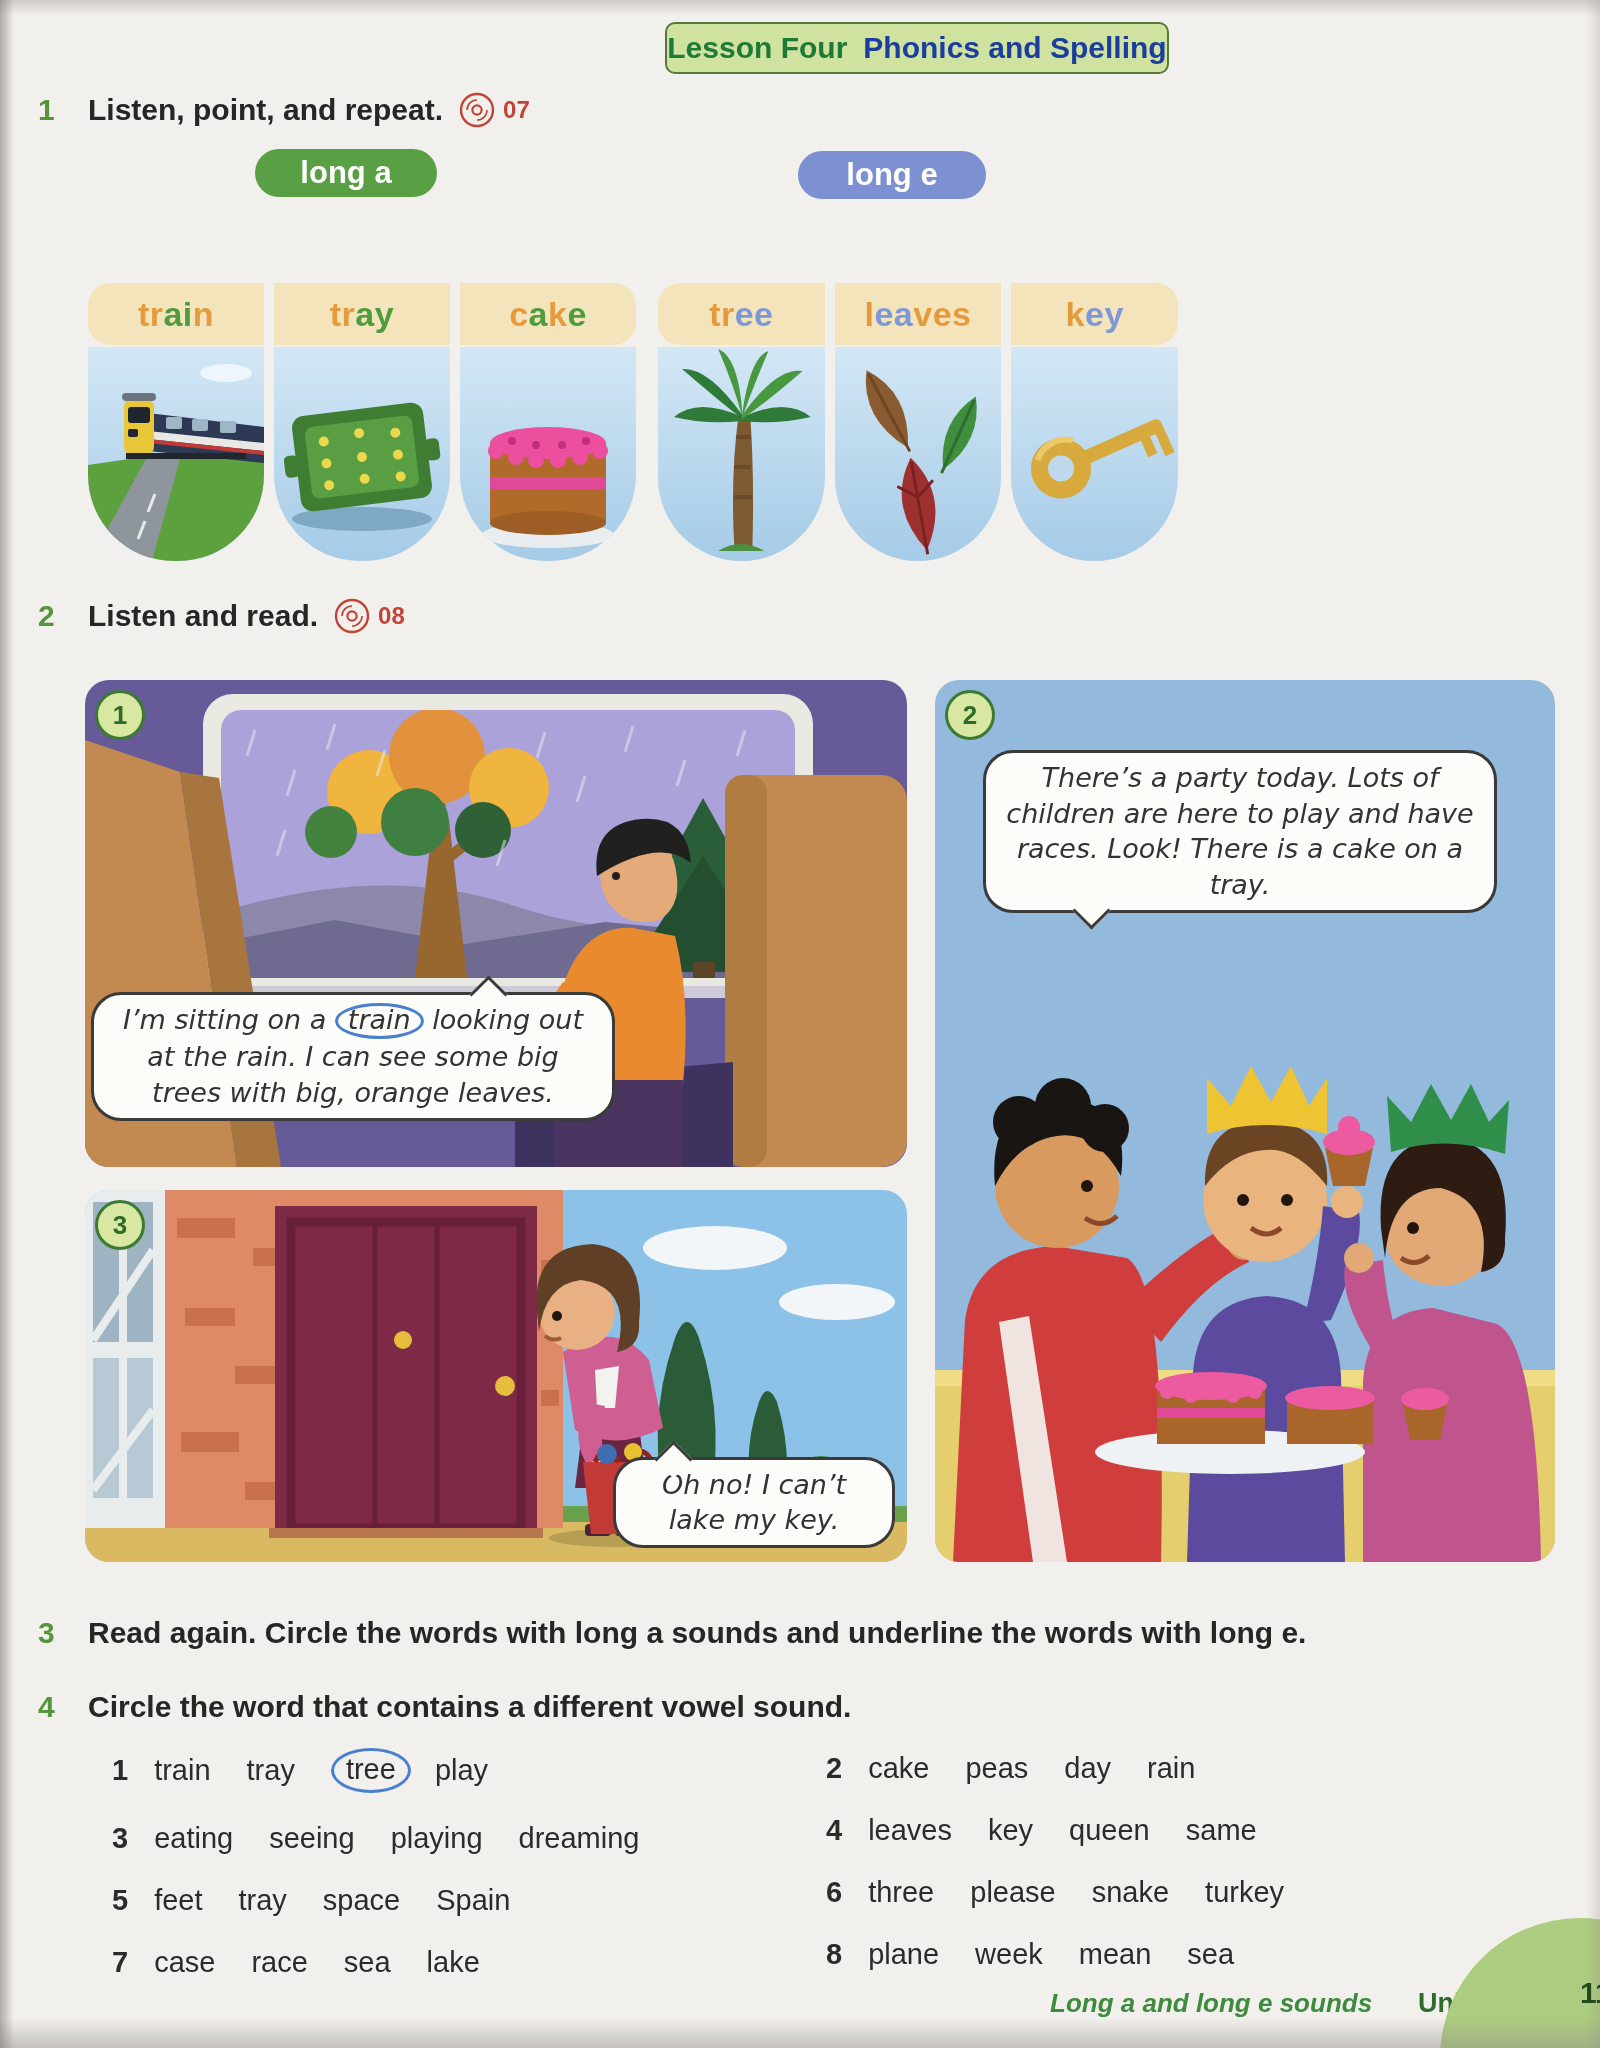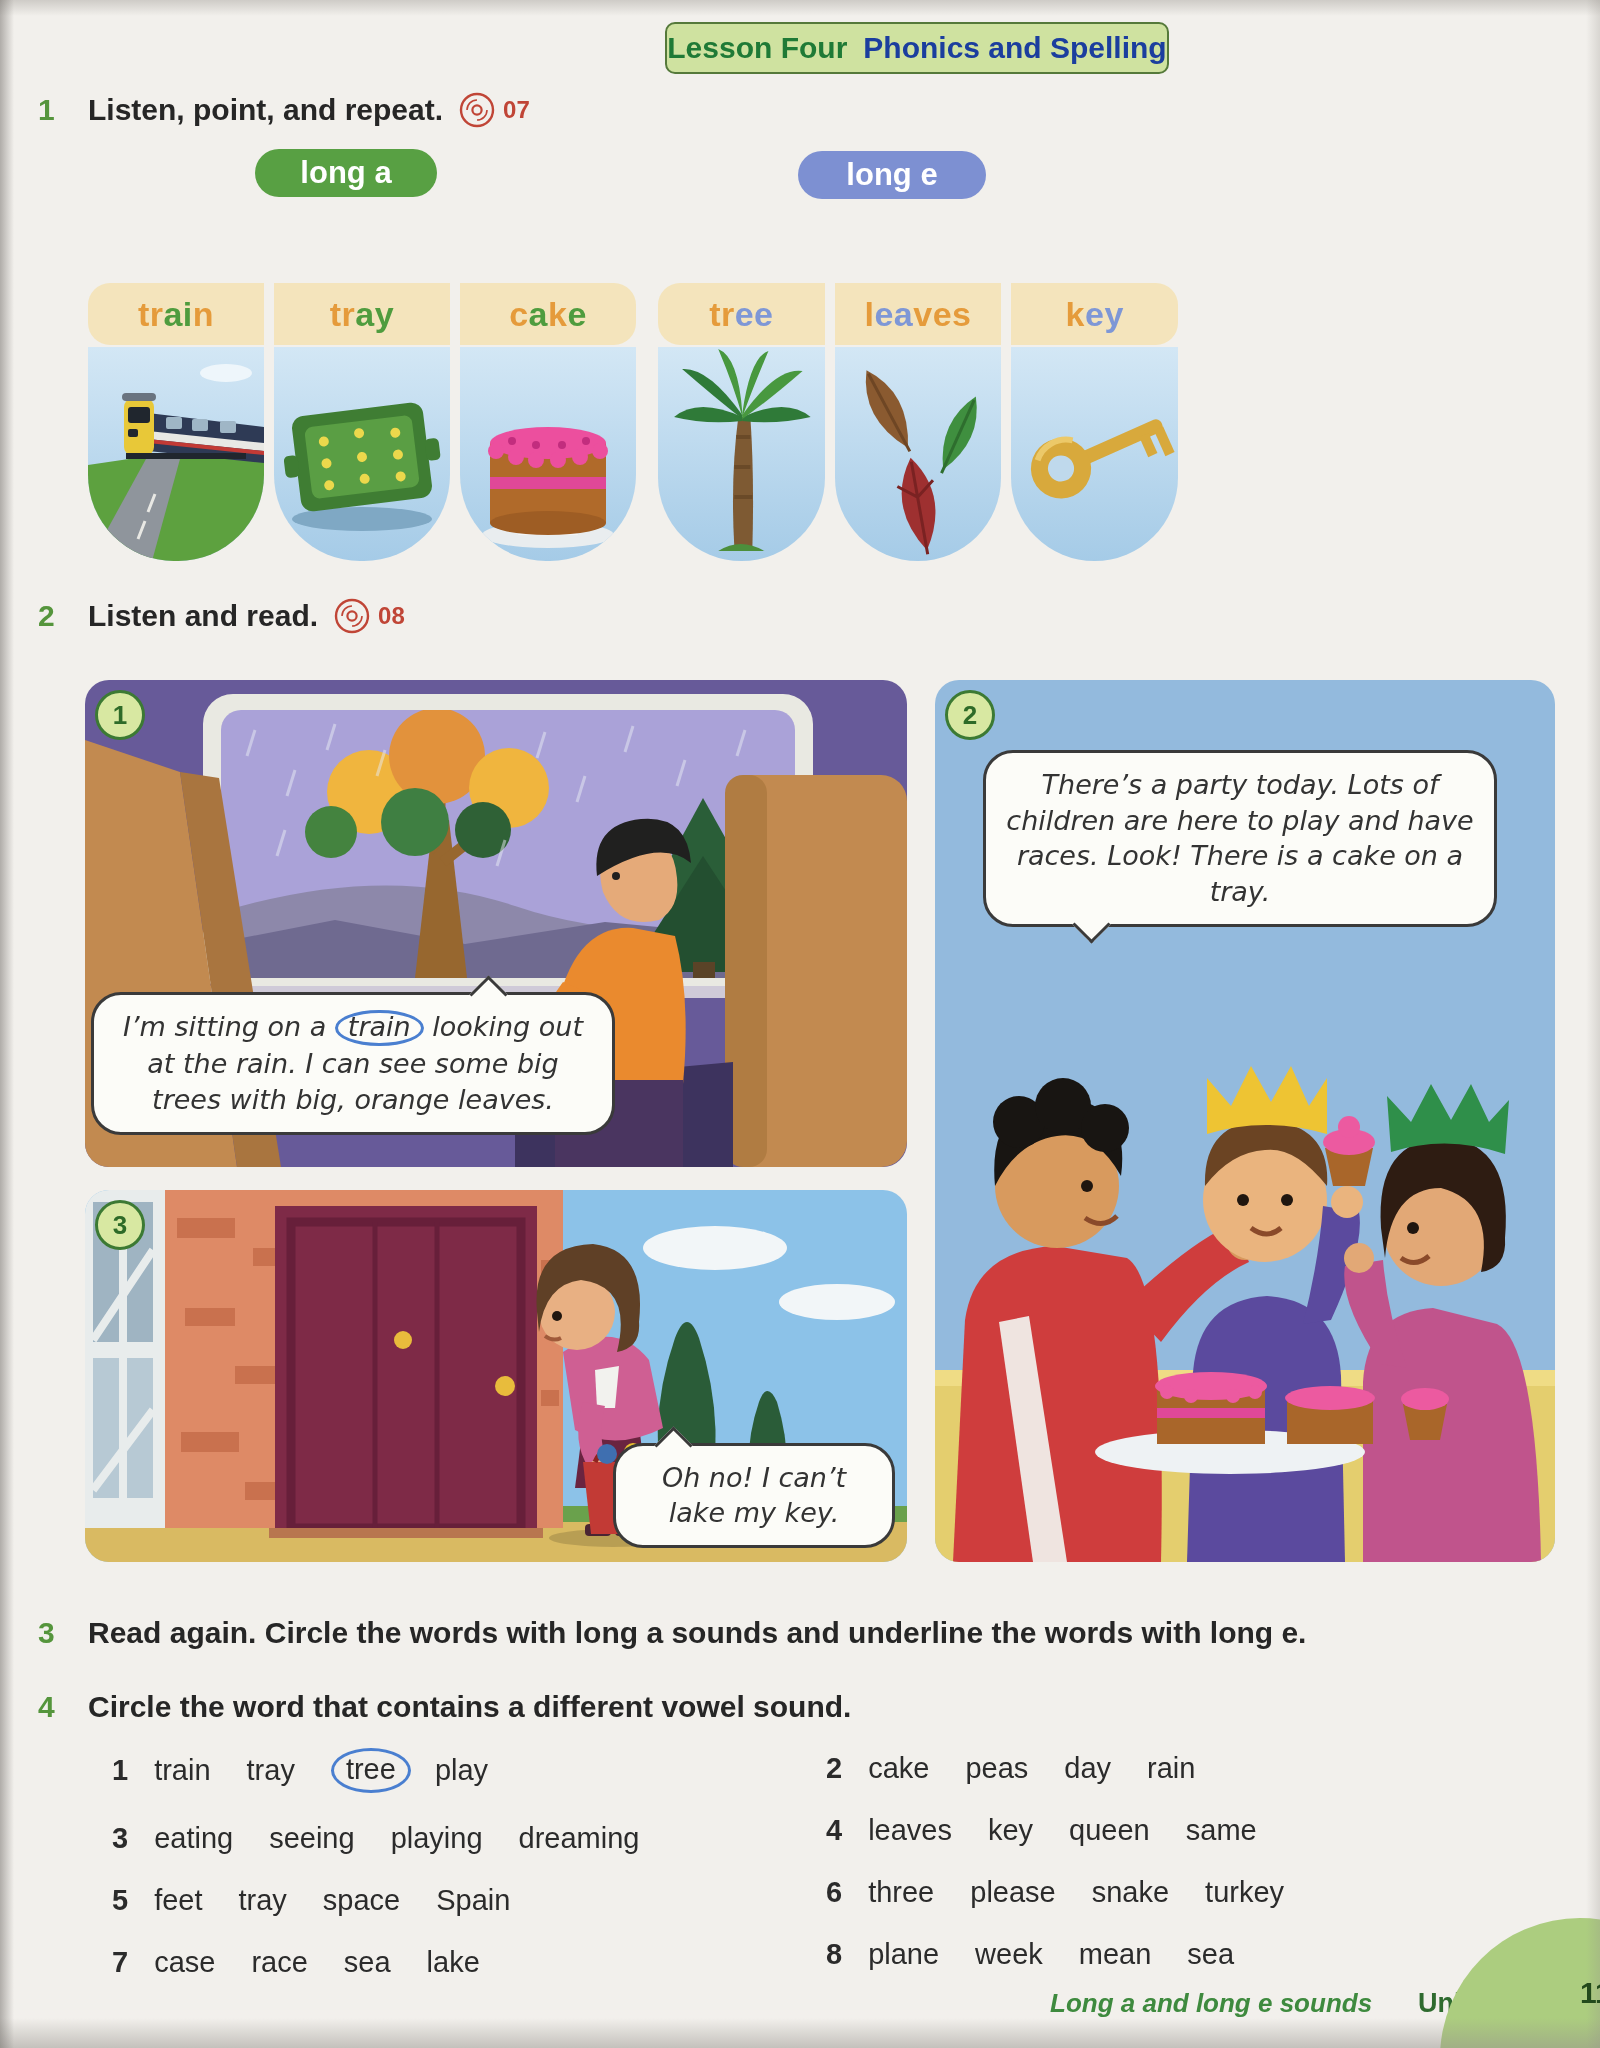--- a/index.html
+++ b/index.html
@@ -39,21 +39,21 @@
     background:linear-gradient(#d3e7f5,#a5cbe7);}
   .card-img svg{display:block;width:100%;height:100%;}
   .c-o{color:#e59b3b}.c-g{color:#4f9c3e}.c-b{color:#7e97d6}
   
   .panel{position:absolute;border-radius:24px;overflow:hidden;}
   .panel > svg.scene{position:absolute;inset:0;width:100%;height:100%;}
   .pbadge{position:absolute;top:10px;left:10px;width:44px;height:44px;border-radius:50%;
     background:#d8e8a2;border:3px solid #3c7a33;color:#2e6b28;font-weight:bold;font-size:26px;
     display:flex;align-items:center;justify-content:center;z-index:3;}
   .bubble{position:absolute;background:#fcfcf8;border:3px solid #3a3a3a;border-radius:30px;
-    padding:14px 20px;font-family:"DejaVu Sans",sans-serif;font-style:italic;font-size:27px;
+    padding:7px 20px;font-family:"DejaVu Sans",sans-serif;font-style:italic;font-size:27px;
     line-height:1.32;color:#333;text-align:center;z-index:2;}
   .tail{position:absolute;width:24px;height:24px;background:#fcfcf8;}
   .tail-up{border-left:3px solid #3a3a3a;border-top:3px solid #3a3a3a;transform:rotate(45deg);top:-14px;}
   .tail-down{border-right:3px solid #3a3a3a;border-bottom:3px solid #3a3a3a;transform:rotate(45deg);bottom:-14px;}
   .circled{display:inline-block;border:3px solid #4a7fd0;border-radius:50%;padding:0 10px 2px;line-height:1.05;}
   
   .word-col{position:absolute;display:flex;flex-direction:column;gap:29px;}
   .word-row{display:flex;align-items:center;font-size:29px;color:#2b2b2b;}
   .row-num{font-weight:bold;margin-right:26px;}
   .row-word{margin-right:36px;}

